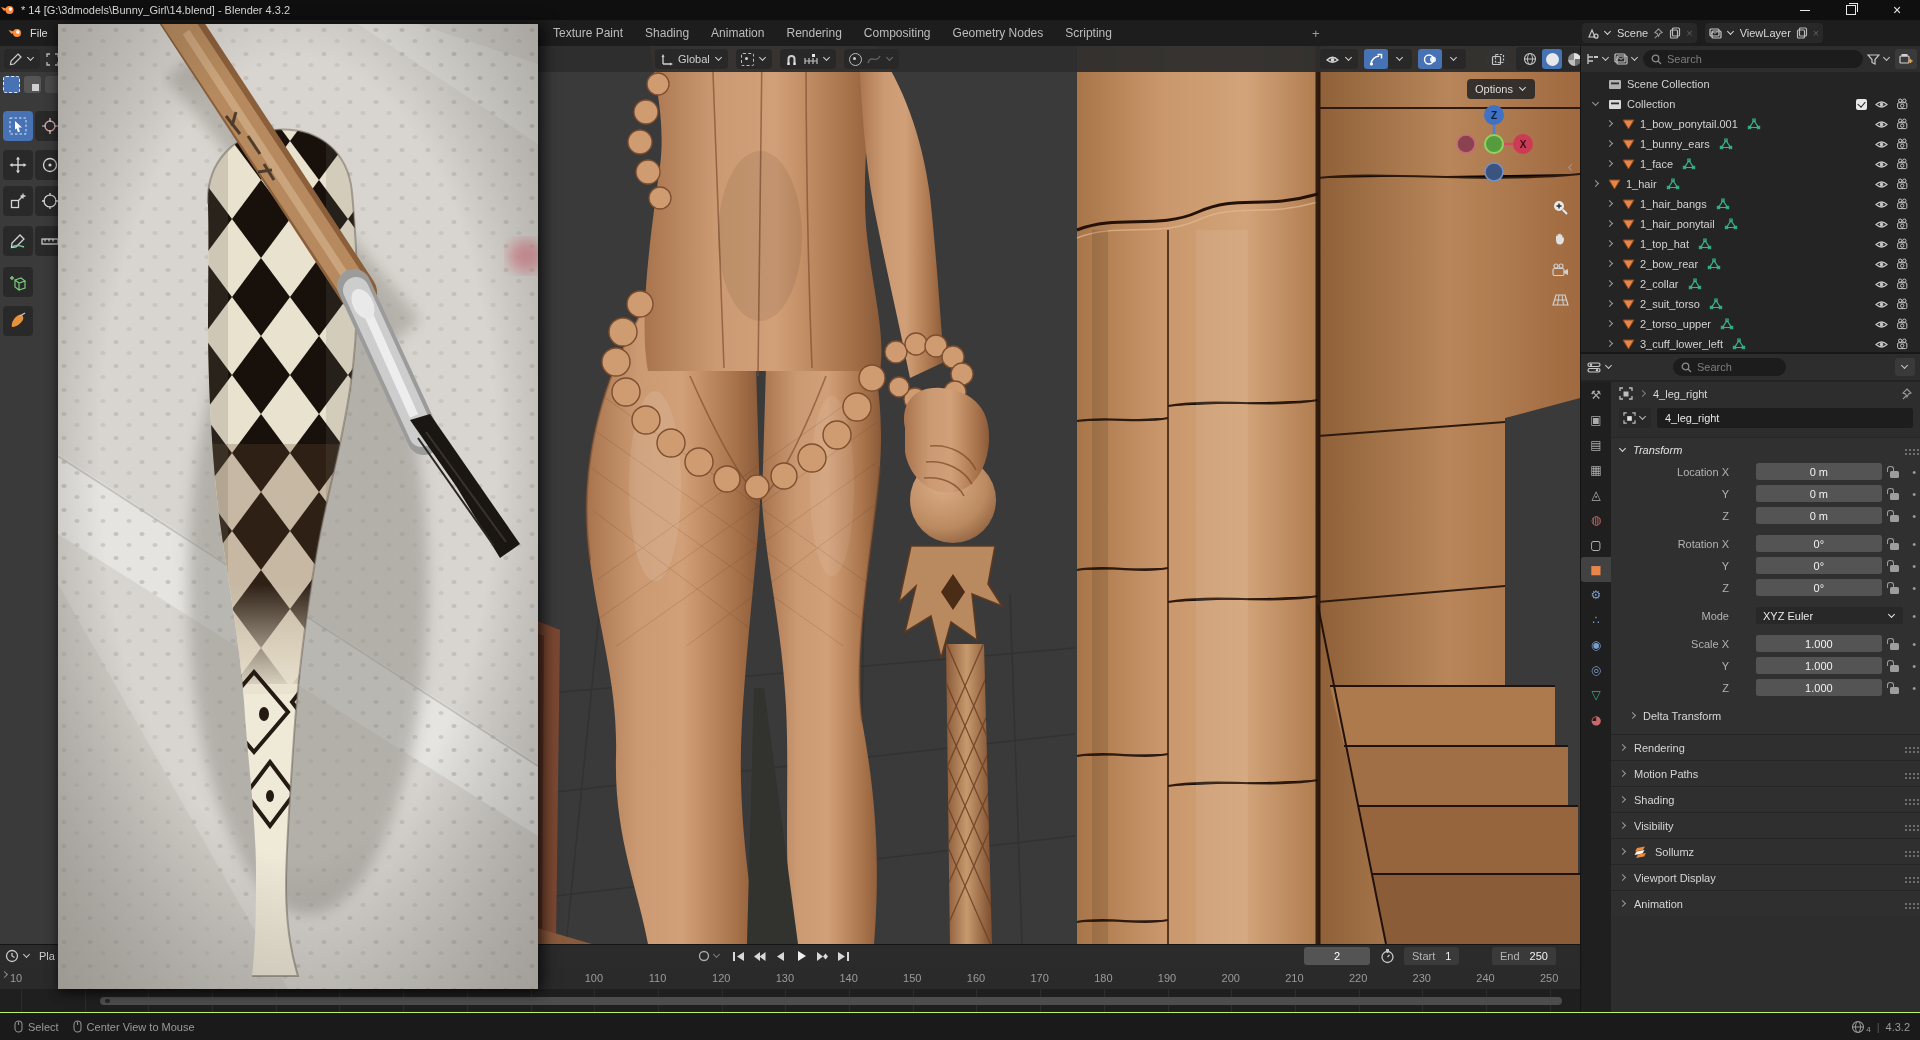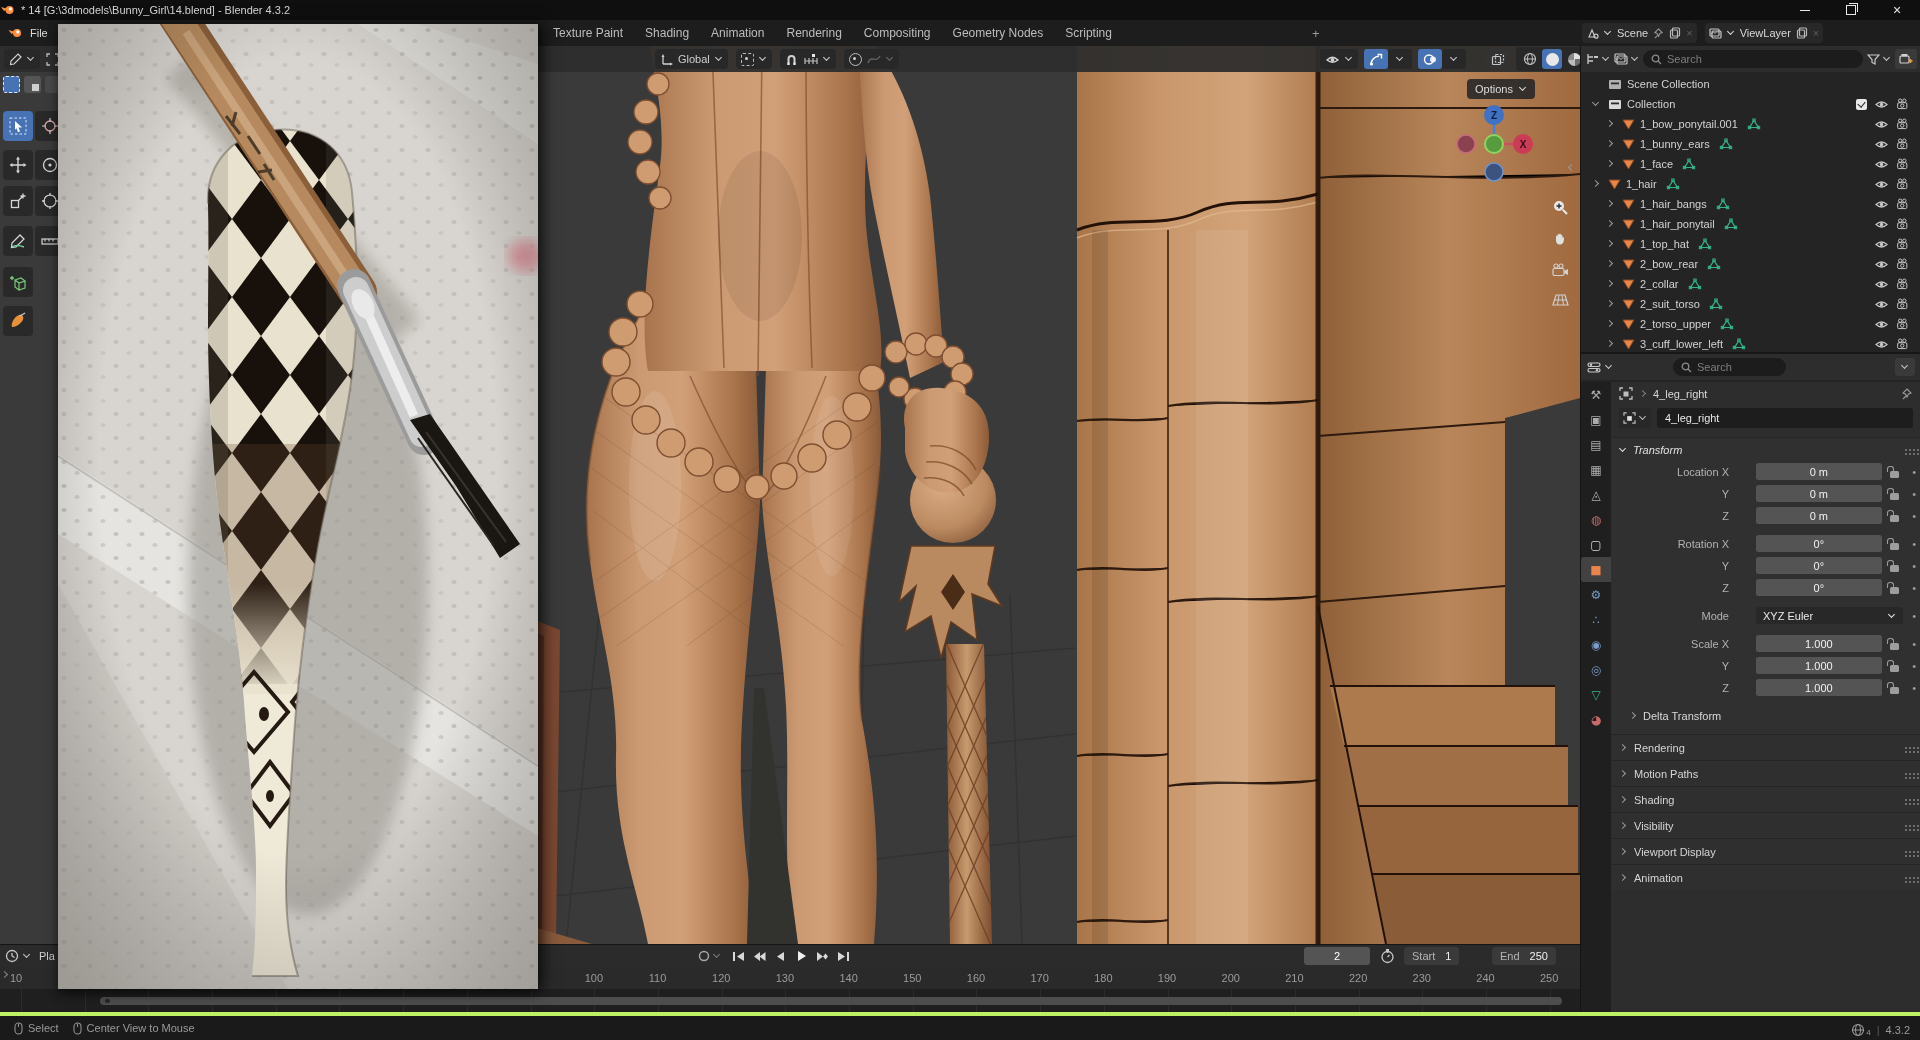--- a/index.html
+++ b/index.html
@@ -89,21 +89,21 @@
   .tpbtn{width:19px;height:18px;display:flex;align-items:center;justify-content:center;color:#d8d8d8;}
   #ruler{position:absolute;left:0;top:22px;width:1580px;height:22px;background:#2a2a2a;color:#9b9b9b;}
   #ticks{position:absolute;left:562px;top:0;width:1020px;height:22px;display:flex;}
   #ticks .tk{width:63.7px;text-align:center;line-height:22px;flex:0 0 auto;}
   #tlstrip{position:absolute;left:0;top:44px;width:1580px;height:24px;background:#1f1f1f;
     background-image:repeating-linear-gradient(90deg,#2c2c2c 0 1px,transparent 1px 63.7px);background-position:21px 0;}
   #tlscroll{position:absolute;left:100px;top:52px;width:1462px;height:8px;background:#4d4d4d;border-radius:4px;}
   #tlscroll .knob{position:absolute;left:5px;top:2px;width:5px;height:4px;border-radius:2px;background:#262626;}
   .pillsm{display:flex;align-items:center;height:18px;background:#3a3a3a;border-radius:3px;padding:0 8px;gap:10px;color:#cfcfcf;}
   
-  #statusbar{left:0;top:1012px;width:1920px;height:28px;background:#1a1a1a;border-top:4px solid #bef264;box-sizing:border-box;
+  #statusbar{left:0;top:1012px;width:1920px;height:28px;background:#1a1a1a;border-top:1px solid #bef264;box-sizing:border-box;
     display:flex;align-items:center;color:#9a9a9a;}
   .hint{display:flex;align-items:center;gap:5px;margin-left:14px;}
   #statusright{position:absolute;right:10px;top:0;height:27px;display:flex;align-items:center;gap:6px;color:#9a9a9a;}
   
   #photo{left:58px;top:24px;width:480px;height:965px;box-shadow:6px 0 14px rgba(0,0,0,.55),0 4px 10px rgba(0,0,0,.45);}
 </style>
 </head>
 <body>
 
 <div id="app">
@@ -1323,20 +1323,30 @@
             <span class="dots8"></span>
           </div>
 
           <div class="secrow">
             <span class="chev chevr" style="color:#9a9a9a;"></span>
 
             <span>Visibility</span>
             <span class="dots8"></span>
           </div>
 
+          <div class="secrow">
+            <span class="chev chevr" style="color:#9a9a9a;"></span>
+            <svg width="14" height="12" viewBox="0 0 14 12">
+              <path d="M3,2 L11,0.5 L9,4 L1,5.5 Z" fill="#f08a3c"></path>
+              <path d="M2.5,5.5 L10.5,4 L8.5,7.5 L0.5,9 Z" fill="#f5f5f5"></path>
+              <path d="M4,8.5 L12,7 L10,10.5 L2,12 Z" fill="#f08a3c"></path>
+            </svg>
+            <span>Sollumz</span>
+            <span class="dots8"></span>
+          </div>
 
           <div class="secrow">
             <span class="chev chevr" style="color:#9a9a9a;"></span>
 
             <span>Viewport Display</span>
             <span class="dots8"></span>
           </div>
 
 
           <div class="secrow">

